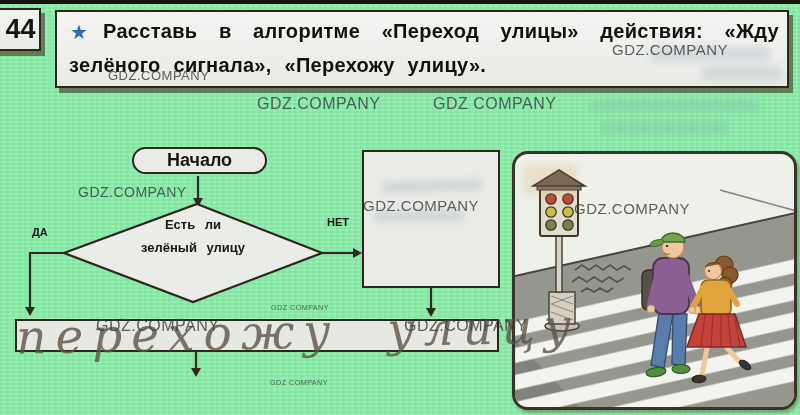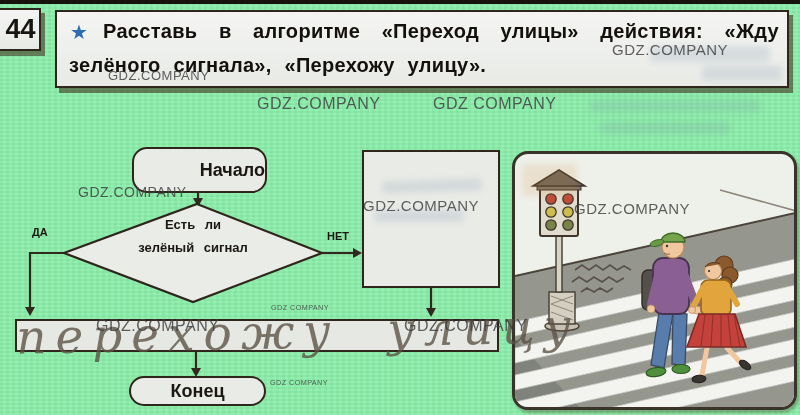--- a/index.html
+++ b/index.html
@@ -32,32 +32,32 @@
   .tl2{ left:12px; top:42px; word-spacing:7px; }
 
   
   .fc{ position:absolute; left:0; top:0; z-index:1; pointer-events:none; }
 
   .shape{
     position:absolute; border:2px solid #2e251b; background:#e9ebe7; z-index:2;
     display:flex; align-items:center; justify-content:center;
     font-weight:700; color:#1b1712;
   }
-  #start{ left:132px; top:147px; width:135px; height:46px; border-radius:15px; font-size:18px;justify-content:flex-end; }
+  #start{ left:132px; top:147px; width:135px; height:27px; border-radius:15px; font-size:18px; }
   #end  { left:129px; top:376px; width:137px; height:30px; border-radius:15px; font-size:18px; }
   #emptybox{ left:362px; top:150px; width:138px; height:138px; }
   #longbox { left:15px;  top:319px; width:484px; height:33px; background:#e6e8e4; }
 
   .decision-text{
     position:absolute; left:86px; top:213px; width:214px; z-index:2; text-align:center;
     font-size:13px; font-weight:700; color:#1b1712; line-height:23px; word-spacing:6px;
   }
   .branch{ position:absolute; z-index:2; font-size:11px; font-weight:700; color:#1b1712; }
   #branch-yes{ left:32px; top:226px; }
-  #branch-no { left:327px; top:230px; }
+  #branch-no { left:327px; top:216px; }
 
   .handwriting{
     position:absolute; left:16px; top:304px; width:560px; z-index:3;
     font-family:"DejaVu Serif", serif; font-style:italic; font-size:47px;
     color:rgba(92,82,70,.8); letter-spacing:9px; word-spacing:24px;
     transform:rotate(-1.2deg); white-space:nowrap; pointer-events:none;
   }
 
   
   #picture{
@@ -115,36 +115,33 @@
     </g>
     <polygon points="197,204 322,253 193,302 64,253" fill="#eaece8" stroke="#2e251b" stroke-width="2.2"></polygon>
   </svg>
 
   <div class="shape" id="start">
     <span>Начало</span>
   </div>
 
   <div class="decision-text">
     <div>Есть ли</div>
-    <div>зелёный сигнал</div>
+    <div>зелёный улицу</div>
   </div>
   <div class="branch" id="branch-yes">ДА</div>
   <div class="branch" id="branch-no">НЕТ</div>
 
   <div class="shape" id="emptybox">
     <div class="ghost" style="left:18px;top:28px;width:100px;height:12px;transform:rotate(-2deg)"></div>
     <div class="ghost" style="left:10px;top:58px;width:90px;height:12px"></div>
   </div>
 
   <div class="shape" id="longbox"></div>
   <div class="handwriting">перехожу улицу</div>
 
-  <div class="shape" id="end">
-    <span>Конец</span>
-  </div>
 
   <div id="picture">
     <svg viewBox="0 0 285 259" width="285" height="259">
 
       <polygon points="0,122 285,58 285,259 0,259" fill="#95978f"></polygon>
       <polygon points="0,185 70,259 0,259" fill="#6f726c" opacity=".55"></polygon>
       <line x1="0" y1="122" x2="285" y2="58" stroke="#4a443a" stroke-width="2"></line>
       <line x1="205" y1="36" x2="285" y2="58" stroke="#8b857a" stroke-width="1.5"></line>
 
       <g stroke="#c2c4bd" stroke-width=".75">

